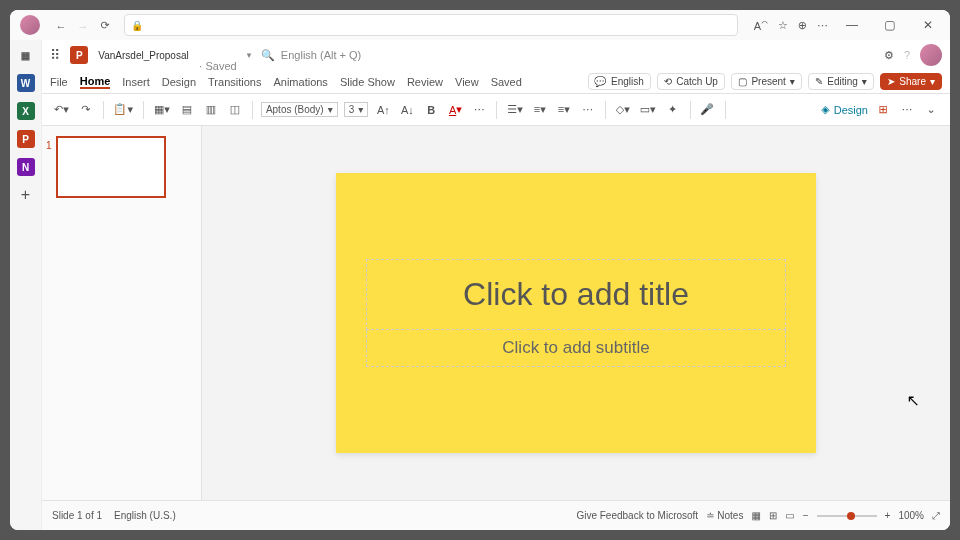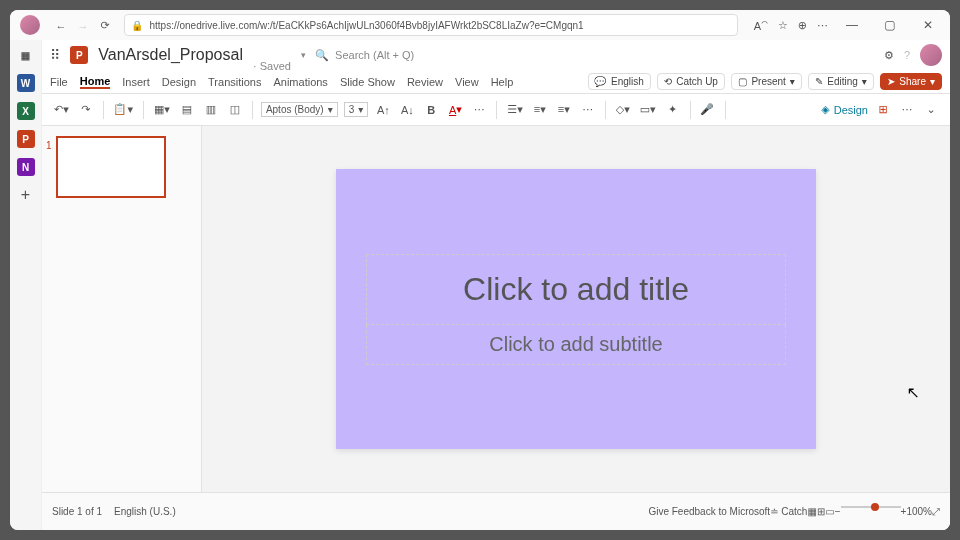--- a/index.html
+++ b/index.html
@@ -15,21 +15,21 @@
 .wbtn { width:28px; text-align:center; font-size:12px; }
 
 .body { flex:1; display:flex; min-height:0; }
 .rail { width:32px; background:#f5f5f5; display:flex; flex-direction:column; align-items:center; gap:10px; padding-top:6px; border-right:1px solid #eee; }
 .rail-ico { width:18px; height:18px; border-radius:3px; display:flex; align-items:center; justify-content:center; font-size:10px; font-weight:bold; color:#fff; }
 .app { flex:1; display:flex; flex-direction:column; background:#fff; }
 
 .apph { display:flex; align-items:center; height:30px; padding:0 8px; gap:10px; font-size:11px; }
 .waffle { font-size:14px; color:#555; }
 .ppico { width:18px; height:18px; background:#c43e1c; border-radius:3px; display:flex; align-items:center; justify-content:center; color:#fff; font-size:10px; font-weight:bold; }
-.doc-title { font-size:16px; color:#333; }
+.doc-title { font-size:10px; color:#333; }
 .saved { color:#888;margin-top:22px; }
 .chev { font-size:9px; color:#888; }
 .search { flex:1; display:flex; align-items:center; gap:6px; color:#888; }
 .apph-right { display:flex; align-items:center; gap:10px; color:#555; }
 .av2 { width:22px; height:22px; border-radius:50%; background:linear-gradient(135deg,#d8a,#a68); }
 
 .tabs { display:flex; align-items:center; height:24px; padding:0 8px; gap:12px; font-size:11px; color:#555; border-bottom:1px solid #e2e2e2;justify-content:space-between; }
 .tabs .tab.active { font-weight:600; color:#000; border-bottom:2px solid #c43e1c; }
 .tabs-right { margin-left:auto; display:flex; gap:6px; align-items:center; }
 .pill { display:flex; align-items:center; gap:4px; border:1px solid #ddd; padding:2px 6px; border-radius:4px; font-size:10px; color:#444; background:#fff; }
@@ -40,42 +40,41 @@
 .sep { width:1px; height:18px; background:#ddd; margin:0 2px; }
 .font-sel { border:1px solid #ccc; padding:1px 4px; font-size:10px; display:flex; align-items:center; gap:4px; }
 .cop { color:#0a7d9c; display:flex; align-items:center; gap:4px; }
 .toolbar-right { margin-left:auto; display:flex; gap:6px; align-items:center; }
 
 .content { flex:1; display:flex; min-height:0; background:#f3f3f3; }
 .thumbs { width:160px; background:#fafafa; border-right:1px solid #e2e2e2; padding:10px 14px; }
 .thumb { width:110px; height:62px; background:#fff; border:2px solid #c43e1c; position:relative; }
 .thumb-num { position:absolute; left:-12px; top:2px; font-size:10px; color:#c43e1c; }
 .canvas { flex:1; display:flex; align-items:center; justify-content:center; position:relative; }
-.slide { width:480px; height:280px; background:#c4b5fd; box-shadow:0 2px 6px rgba(0,0,0,.1); display:flex; flex-direction:column; align-items:center; justify-content:center; padding:30px; }
+.slide { width:480px; height:280px; background:#fde047; box-shadow:0 2px 6px rgba(0,0,0,.1); display:flex; flex-direction:column; align-items:center; justify-content:center; padding:30px; }
 .title-box { border:1px dashed #ccc; width:100%; padding:16px; text-align:center; font-size:32px; color:#555; }
-.sub-box { border:1px dashed #ccc; border-top:none; width:100%; padding:8px; text-align:center; font-size:20px; color:#666; }
+.sub-box { border:1px dashed #ccc; border-top:none; width:100%; padding:8px; text-align:center; font-size:17px; color:#666; }
 .cursor { position:absolute; right:30px; bottom:90px; font-size:16px; }
 
-.status { height:38px; display:flex; align-items:center; padding:12px 10px; font-size:10px; color:#555; background:#fafafa; border-top:1px solid #e2e2e2; gap:12px; }
-.status .right { margin-left:auto; display:flex; }
+.status { height:30px; display:flex; align-items:center; padding:12px 10px; font-size:10px; color:#555; background:#fafafa; border-top:1px solid #e2e2e2; gap:12px; }
+.status .right { margin-left:auto; display:flex; align-items:center; gap:8px; }
 .zslider { width:60px; height:2px; background:#ccc; position:relative; }
 .zslider::after { content:""; position:absolute; left:30px; top:-3px; width:8px; height:8px; border-radius:50%; background:#c43e1c; }
 </style>
 </head>
 <body>
 
 <div class="window">
   <div class="titlebar">
     <div class="avatar"></div>
     <div class="nav-btn">←</div>
     <div class="nav-btn" style="opacity:.3">→</div>
     <div class="nav-btn">⟳</div>
     <div class="url">
       <span class="lock">🔒</span>
-      <span>https://onedrive.live.com/w:/t/EaCKkPs6AchIjwULn3060f4Bvb8jyIAFWrkt2bSC8LIaZw?e=CMgqn1</span>
     </div>
     <div class="tbar-right">
       <span>A⁀</span>
       <span>☆</span>
       <span>⊕</span>
       <span>⋯</span>
       <span class="wbtn">—</span>
       <span class="wbtn">▢</span>
       <span class="wbtn">✕</span>
     </div>
@@ -93,40 +92,40 @@
 
     <div class="app">
       <div class="apph">
         <span class="waffle">⠿</span>
         <div class="ppico">P</div>
         <span class="doc-title">VanArsdel_Proposal</span>
         <span class="saved">· Saved</span>
         <span class="chev">▾</span>
         <div class="search">
           <span>🔍</span>
-          <span>Search (Alt + Q)</span>
+          <span>English (Alt + Q)</span>
         </div>
         <div class="apph-right">
           <span>⚙</span>
           <span style="opacity:.4">?</span>
           <div class="av2"></div>
         </div>
       </div>
 
       <div class="tabs">
         <span class="tab">File</span>
         <span class="tab active">Home</span>
         <span class="tab">Insert</span>
         <span class="tab">Design</span>
         <span class="tab">Transitions</span>
         <span class="tab">Animations</span>
         <span class="tab">Slide Show</span>
         <span class="tab">Review</span>
         <span class="tab">View</span>
-        <span class="tab">Help</span>
+        <span class="tab">Saved</span>
         <div class="tabs-right">
           <div class="pill">
               <span>💬</span>
               <span>English</span>
             </div>
           <div class="pill">
               <span>⟲</span>
               <span>Catch Up</span>
             </div>
           <div class="pill">
@@ -203,21 +202,21 @@
           </div>
           <div class="cursor">↖</div>
         </div>
       </div>
 
       <div class="status">
         <span>Slide 1 of 1</span>
         <span>English (U.S.)</span>
         <div class="right">
           <span>Give Feedback to Microsoft</span>
-          <span>≐ <span>Catch</span></span>
+          <span>≐ <span>Notes</span></span>
           <span>▦</span>
           <span>⊞</span>
           <span>▭</span>
           <span>−</span>
           <div class="zslider"></div>
           <span>+</span>
           <span>100%</span>
           <span>⤢</span>
         </div>
       </div>

